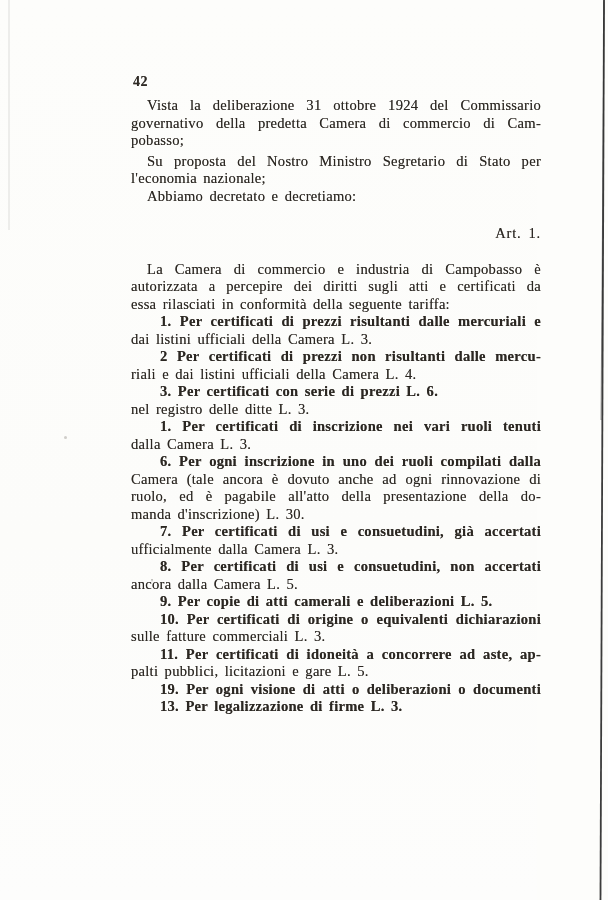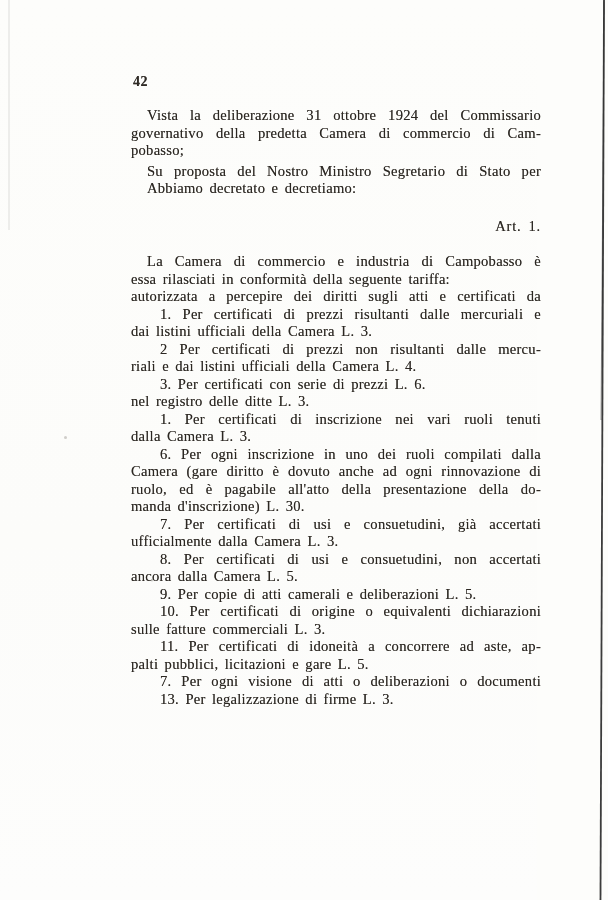--- a/index.html
+++ b/index.html
@@ -19,33 +19,33 @@
     position: absolute;
     left: 133px; top: 74px;
     font-size: 14px;
     font-weight: bold;
     letter-spacing: 0.6px;
     color: #2e2a25;
     text-shadow: 0 0 0.6px rgba(45,40,35,0.55);
   }
   .textblock {
     position: absolute;
-    left: 131px; top: 107px;
+    left: 131px; top: 97px;
     width: 410px;
     font-size: 14.6px;
     line-height: 17.5px;
     letter-spacing: 0.25px;
     word-spacing: 2.5px;
     text-shadow: 0 0 0.6px rgba(45,40,35,0.55);
   }
   .ln { text-align: justify; white-space: normal; }
   .j  { text-align-last: justify; }
   .l  { text-align-last: left; }
   .ip { text-indent: 16px; }
-  .ii { text-indent: 29px; }
+  .ii { text-indent: 29px; font-weight: bold; }
   .gap-s { margin-top: 3px; }
   .gap-m { margin-top: 0; }
   .heading {
     text-align: right;
     margin-top: 20px;
     margin-bottom: 18px;
     letter-spacing: 0.8px;
   }
   .edge-svg {
     position: absolute;
@@ -82,49 +82,50 @@
 
 <div class="scan">
 
   <div class="pageno">42</div>
 
   <div class="textblock">
     <div class="ln ip j">Vista la deliberazione 31 ottobre 1924 del Commissario</div>
     <div class="ln j">governativo della predetta Camera di commercio di Cam-</div>
     <div class="ln l">pobasso;</div>
     <div class="ln ip j gap-s">Su proposta del Nostro Ministro Segretario di Stato per</div>
+    <div class="ln l">l'economia nazionale;</div>
     <div class="ln ip l gap-m">Abbiamo decretato e decretiamo:</div>
 
     <div class="heading">Art. 1.</div>
 
     <div class="ln ip j">La Camera di commercio e industria di Campobasso è</div>
+    <div class="ln j">autorizzata a percepire dei diritti sugli atti e certificati da</div>
     <div class="ln l">essa rilasciati in conformità della seguente tariffa:</div>
-    <div class="ln j">autorizzata a percepire dei diritti sugli atti e certificati da</div>
     <div class="ln ii j">1. Per certificati di prezzi risultanti dalle mercuriali e</div>
     <div class="ln l">dai listini ufficiali della Camera L. 3.</div>
     <div class="ln ii j">2 Per certificati di prezzi non risultanti dalle mercu-</div>
     <div class="ln l">riali e dai listini ufficiali della Camera L. 4.</div>
     <div class="ln ii l">3. Per certificati con serie di prezzi L. 6.</div>
     <div class="ln l">nel registro delle ditte L. 3.</div>
     <div class="ln ii j">1. Per certificati di inscrizione nei vari ruoli tenuti</div>
     <div class="ln l">dalla Camera L. 3.</div>
     <div class="ln ii j">6. Per ogni inscrizione in uno dei ruoli compilati dalla</div>
-    <div class="ln j">Camera (gare diritto è dovuto anche ad ogni rinnovazione di</div>
+    <div class="ln j">Camera (tale ancora è dovuto anche ad ogni rinnovazione di</div>
     <div class="ln j">ruolo, ed è pagabile all'atto della presentazione della do-</div>
     <div class="ln l">manda d'inscrizione) L. 30.</div>
     <div class="ln ii j">7. Per certificati di usi e consuetudini, già accertati</div>
     <div class="ln l">ufficialmente dalla Camera L. 3.</div>
     <div class="ln ii j">8. Per certificati di usi e consuetudini, non accertati</div>
     <div class="ln l">ancora dalla Camera L. 5.</div>
     <div class="ln ii l">9. Per copie di atti camerali e deliberazioni L. 5.</div>
     <div class="ln ii j">10. Per certificati di origine o equivalenti dichiarazioni</div>
     <div class="ln l">sulle fatture commerciali L. 3.</div>
     <div class="ln ii j">11. Per certificati di idoneità a concorrere ad aste, ap-</div>
     <div class="ln l">palti pubblici, licitazioni e gare L. 5.</div>
-    <div class="ln ii j">7. Per ogni visione di atti o deliberazioni o documenti</div>
+    <div class="ln ii j">19. Per ogni visione di atti o deliberazioni o documenti</div>
     <div class="ln ii l">13. Per legalizzazione di firme L. 3.</div>
   </div>
 
   <svg class="edge-svg" viewBox="0 0 608 900" aria-hidden="true">
     <line x1="604" y1="0" x2="600.5" y2="900" stroke="#3c3c3c" stroke-width="1.8"></line>
     <line x1="604.2" y1="0" x2="601" y2="420" stroke="#2f2f2f" stroke-width="0.8" opacity="0.6"></line>
   </svg>
 
   <div class="streak"></div>
   <div class="speck"></div>

